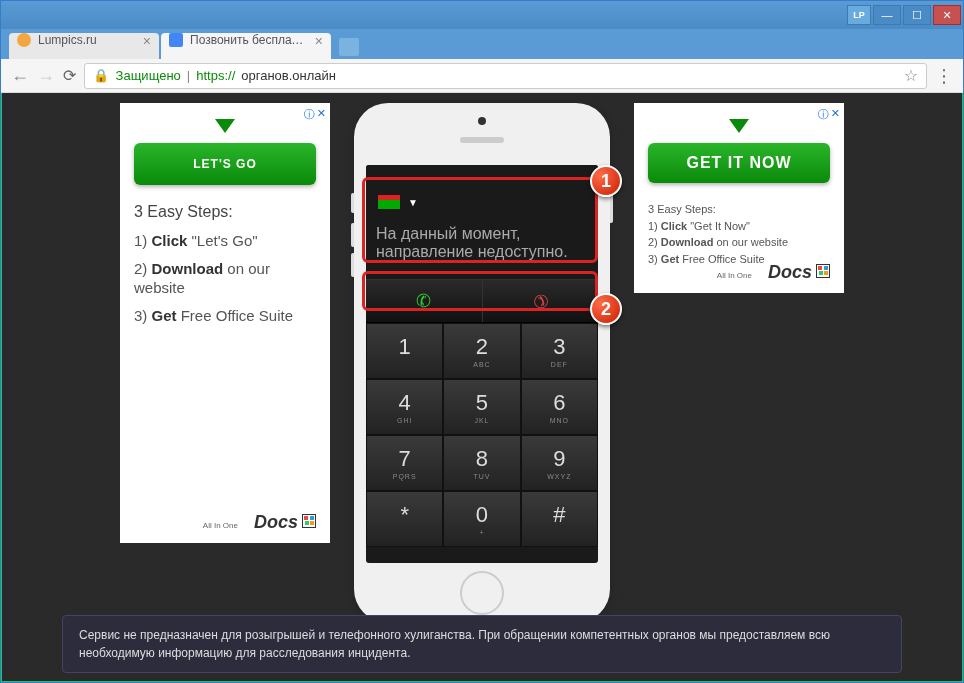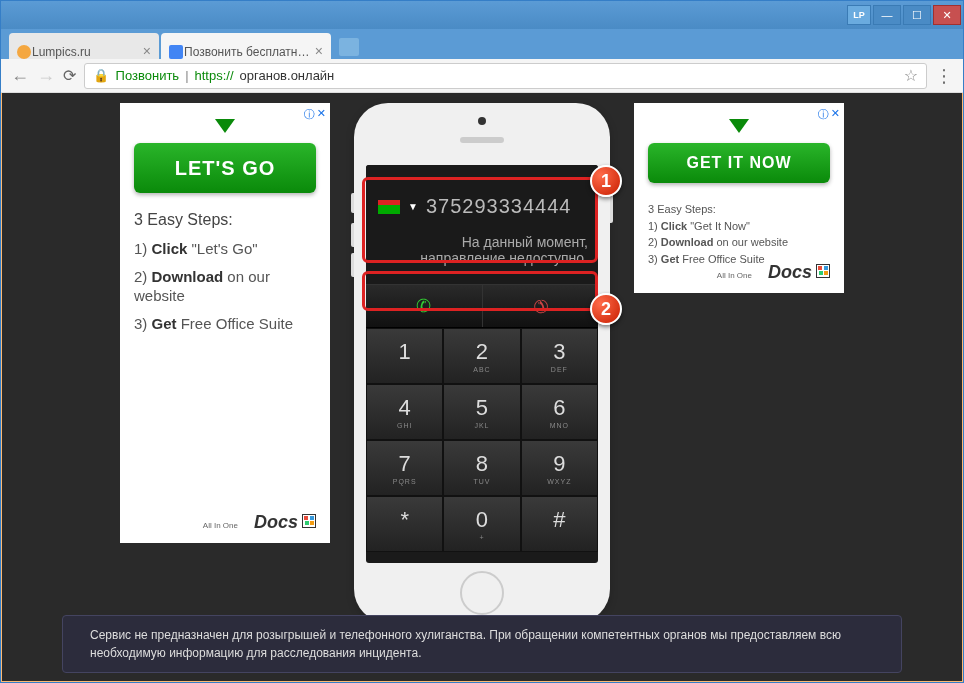--- a/index.html
+++ b/index.html
@@ -1,26 +1,26 @@
 <!DOCTYPE html>
 <html><head>
 <meta charset="utf-8">
 <style>
 * { margin: 0; padding: 0; box-sizing: border-box; font-family: Arial, sans-serif; }
 body { background: #fff; width: 964px; height: 683px; overflow: hidden; position: relative; }
 
-.window-frame { width: 964px; height: 683px; border: 1px solid #357ec7; position: relative; background: #fdba74; }
+.window-frame { width: 964px; height: 683px; border: 1px solid #357ec7; position: relative; background: #22c55e; }
 .title-bar { height: 28px; background: linear-gradient(#5b9bd5, #4a8bc5); display: flex; align-items: center; justify-content: flex-end; padding: 0 2px; }
 .title-btns { display: flex; gap: 2px; }
 .title-btn { width: 28px; height: 20px; background: #4a8bc5; border: 1px solid #3a7bb5; display: flex; align-items: center; justify-content: center; color: #fff; font-size: 11px; cursor: pointer; }
 .title-btn.lp { width: 24px; background: #6aabdf; font-size: 9px; font-weight: bold; }
 .title-btn.close { background: #c75050; border-color: #a03030; }
 
 .tab-strip { height: 30px; background: #5b9bd5; display: flex; align-items: flex-end; padding-left: 8px; }
-.tab { height: 26px; background: #e8e8e8; border-radius: 4px 4px 0 0; padding: 0 8px; display: flex; align-items: flex-end; gap: 1px; font-size: 12px; color: #555; margin-right: 2px; min-width: 150px; max-width: 170px; cursor: pointer; }
+.tab { height: 26px; background: #e8e8e8; border-radius: 4px 4px 0 0; padding: 0 8px; display: flex; align-items: flex-start; gap: 7px; font-size: 12px; color: #555; margin-right: 2px; min-width: 150px; max-width: 170px; cursor: pointer; }
 .tab.active { background: #f5f5f5; }
 .tab-favicon { width: 14px; height: 14px; border-radius: 2px; flex-shrink: 0; }
 .tab-favicon.orange { background: #f4a740; border-radius: 50%; }
 .tab-favicon.blue { background: #4285f4; }
 .tab-title { white-space: nowrap; overflow: hidden; text-overflow: ellipsis; flex: 1; }
 .tab-close { color: #888; font-size: 14px; cursor: pointer; }
 .new-tab { width: 20px; height: 18px; background: #7bb3e0; border-radius: 2px; margin-left: 6px; margin-bottom: 3px; cursor: pointer; }
 
 .addr-bar { height: 34px; background: #f5f5f5; border-bottom: 1px solid #ddd; display: flex; align-items: center; padding: 0 10px; gap: 8px; }
 .nav-arrows { display: flex; gap: 8px; color: #888; font-size: 18px; }
@@ -37,21 +37,21 @@
 
 .page { position: absolute; top: 92px; left: 1px; right: 1px; bottom: 1px; background: #2a2a2a; overflow: hidden; }
 .content-row { display: flex; justify-content: center; gap: 24px; padding-top: 10px; }
 
 .ad-box { width: 210px; background: #fff; padding: 10px 14px 14px; position: relative; }
 .ad-box.left { height: 440px; }
 .ad-box.right { height: 190px; }
 .ad-corner { position: absolute; top: 4px; right: 4px; display: flex; gap: 2px; font-size: 11px; color: #1a73e8; }
 .ad-corner span { cursor: pointer; }
 .ad-arrow { width: 0; height: 0; border-left: 10px solid transparent; border-right: 10px solid transparent; border-top: 14px solid #0a8a0a; margin: 6px auto 10px; }
-.ad-btn { background: linear-gradient(#2ab52a, #0a8a0a); color: #fff; font-weight: bold; border-radius: 6px; height: 50px; display: flex; align-items: center; justify-content: center; font-size: 20px; letter-spacing: 1px; box-shadow: 0 2px 4px rgba(0,0,0,0.3); cursor: pointer; margin-bottom: 18px; }
+.ad-btn { background: linear-gradient(#2ab52a, #0a8a0a); color: #fff; font-weight: bold; border-radius: 6px; height: 42px; display: flex; align-items: center; justify-content: center; font-size: 12px; letter-spacing: 1px; box-shadow: 0 2px 4px rgba(0,0,0,0.3); cursor: pointer; margin-bottom: 18px; }
 .ad-btn.small { height: 40px; font-size: 16px; }
 .ad-steps-title { font-size: 16px; color: #444; margin-bottom: 10px; }
 .ad-step { font-size: 15px; color: #555; margin-bottom: 8px; line-height: 1.3; }
 .ad-step b { color: #333; }
 .docs-logo { position: absolute; bottom: 10px; right: 14px; font-size: 14px; color: #333; display: flex; align-items: baseline; gap: 2px; }
 .docs-logo .allinone { font-size: 8px; color: #666; margin-right: 14px; }
 .docs-logo .docs-bold { font-weight: bold; font-size: 18px; font-style: italic; }
 .docs-icon { width: 14px; height: 14px; border: 1px solid #333; display: inline-flex; margin-left: 2px; position: relative; }
 .docs-icon::before { content: ''; position: absolute; top: 1px; left: 1px; width: 4px; height: 4px; background: #e74c3c; }
 .docs-icon::after { content: ''; position: absolute; top: 1px; right: 1px; width: 4px; height: 4px; background: #3498db; box-shadow: -5px 5px 0 #2ecc71, 0 5px 0 #f39c12; }
@@ -67,40 +67,40 @@
 .phone-side-btn.vol1 { top: 120px; left: -3px; width: 3px; height: 24px; border-radius: 2px 0 0 2px; }
 .phone-side-btn.vol2 { top: 150px; left: -3px; width: 3px; height: 24px; border-radius: 2px 0 0 2px; }
 .phone-side-btn.power { top: 90px; right: -3px; width: 3px; height: 30px; border-radius: 0 2px 2px 0; }
 
 .screen { width: 100%; height: 100%; background: #1a1a1a; border-radius: 3px; overflow: hidden; position: relative; }
 .status-bar { height: 14px; background: #1a1a1a; }
 .number-display { padding: 16px 12px 8px; display: flex; align-items: center; gap: 8px; }
 .flag { width: 22px; height: 14px; background: linear-gradient(to bottom, #d22 0%, #d22 33%, #0a0 33%, #0a0 100%); position: relative; cursor: pointer; }
 .flag-dd { color: #fff; font-size: 10px; cursor: pointer; }
 .phone-number { color: #bbb; font-size: 20px; letter-spacing: 1px; }
-.status-msg { color: #aaa; font-size: 14px; text-align: right; padding: 8px 10px 18px; }
+.status-msg { color: #aaa; font-size: 16px; text-align: left; padding: 8px 10px 18px; }
 .call-row { height: 44px; background: linear-gradient(#2a2a2a, #111); display: flex; border-top: 1px solid #333; border-bottom: 1px solid #000; }
 .call-btn { flex: 1; display: flex; align-items: center; justify-content: center; cursor: pointer; border-right: 1px solid #333; }
 .call-btn:last-child { border-right: none; }
 .call-icon { font-size: 18px; }
 .call-icon.green { color: #3c3; transform: rotate(-10deg); }
 .call-icon.red { color: #c44; transform: rotate(135deg); }
 .keypad { display: grid; grid-template-columns: repeat(3, 1fr); }
 .key { height: 56px; background: linear-gradient(#3a3a3a, #222); border: 1px solid #111; display: flex; flex-direction: column; align-items: center; justify-content: center; cursor: pointer; }
 .key-num { color: #ddd; font-size: 22px; font-weight: 300; }
 .key-sub { color: #888; font-size: 7px; letter-spacing: 1px; margin-top: 1px; height: 8px; }
 
 .highlight { position: absolute; border: 3px solid #d22; border-radius: 6px; pointer-events: none; }
 .highlight.h1 { top: 74px; left: 8px; width: 236px; height: 86px; }
 .highlight.h2 { top: 168px; left: 8px; width: 236px; height: 40px; }
 .badge { position: absolute; width: 32px; height: 32px; background: radial-gradient(circle at 30% 30%, #ff6b4a, #c81e00); border: 2px solid #fff; border-radius: 50%; color: #fff; font-weight: bold; font-size: 18px; display: flex; align-items: center; justify-content: center; box-shadow: 0 2px 4px rgba(0,0,0,0.5); }
 .badge.b1 { top: 62px; right: -12px; }
 .badge.b2 { top: 190px; right: -12px; }
 
-.disclaimer { position: absolute; bottom: 8px; left: 60px; right: 60px; background: #2c2c3c; border: 1px solid #444460; border-radius: 4px; padding: 10px 27px; color: #ddd; font-size: 12px; line-height: 1.5; }
+.disclaimer { position: absolute; bottom: 8px; left: 60px; right: 60px; background: #2c2c3c; border: 1px solid #444460; border-radius: 4px; padding: 10px 16px; color: #ddd; font-size: 12px; line-height: 1.5; }
 </style>
 </head>
 <body>
 
 <div class="window-frame">
   <div class="title-bar">
     <div class="title-btns">
       <div class="title-btn lp">LP</div>
       <div class="title-btn">—</div>
       <div class="title-btn">☐</div>
@@ -123,21 +123,21 @@
   </div>
 
   <div class="addr-bar">
     <div class="nav-arrows">
       <span class="nav-arrow">←</span>
       <span class="nav-arrow" style="color:#ccc">→</span>
     </div>
     <span class="reload">⟳</span>
     <div class="url-box">
       <span class="secure-icon">🔒</span>
-      <span class="secure-text">Позвонить</span>
+      <span class="secure-text">Защищено</span>
       <span class="url-sep">|</span>
       <span class="url-proto">https://</span>
         <span class="url-host">органов.онлайн</span>
       <span style="flex:1"></span>
       <span class="star">☆</span>
     </div>
     <span class="menu-dots">⋮</span>
   </div>
 
   <div class="page">
@@ -169,21 +169,20 @@
           <div class="phone-side-btn power"></div>
           <div class="phone-top">
             <div class="phone-camera"></div>
             <div class="phone-speaker"></div>
           </div>
           <div class="screen">
             <div class="status-bar"></div>
             <div class="number-display">
               <div class="flag"></div>
               <span class="flag-dd">▼</span>
-              <span class="phone-number">375293334444</span>
             </div>
             <div class="status-msg">На данный момент, направление недоступно.</div>
             <div class="call-row">
               <div class="call-btn">
                   <span class="call-icon green">✆</span>
                 </div>
               <div class="call-btn">
                   <span class="call-icon red">✆</span>
                 </div>
             </div>

